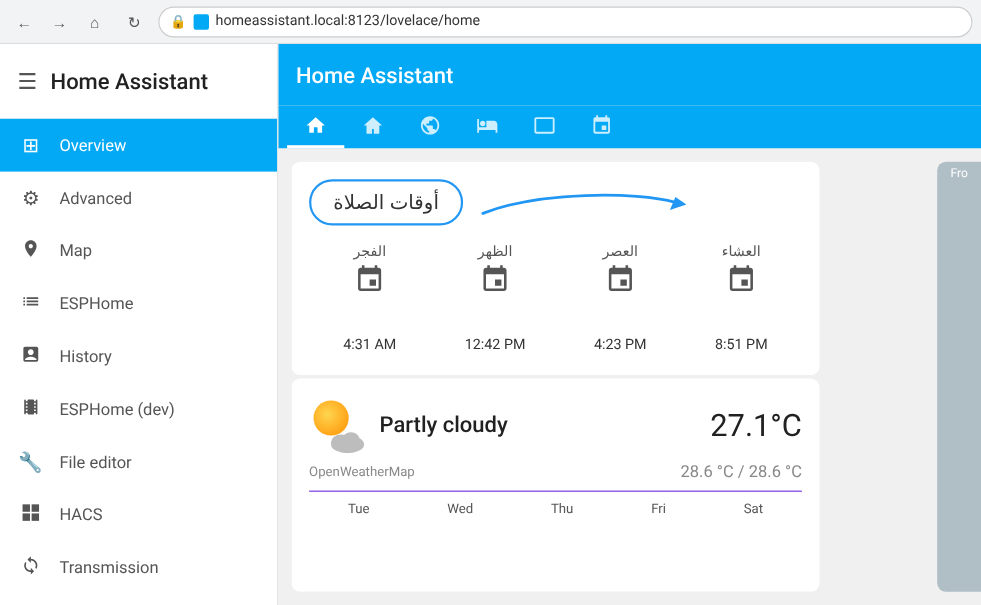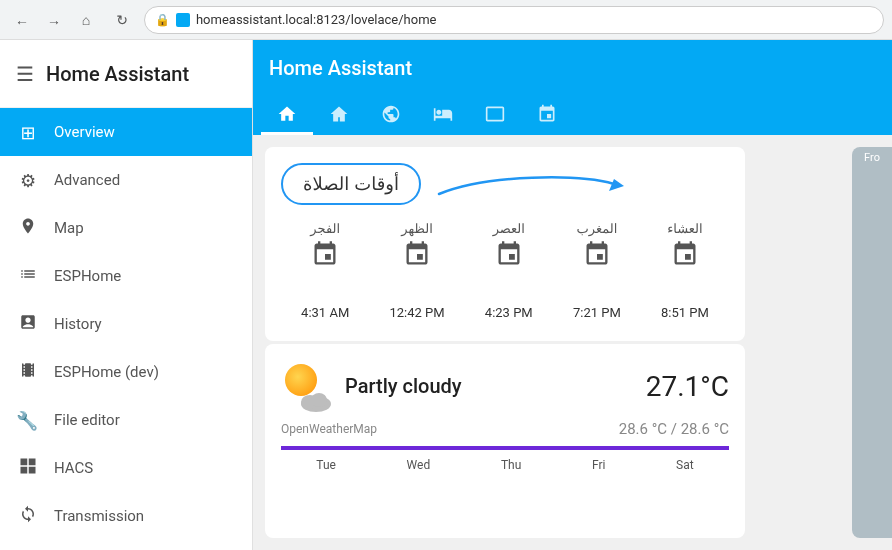--- a/index.html
+++ b/index.html
@@ -201,21 +201,21 @@
     }
     .weather-desc { font-size: 20px; font-weight: 500; color: #212121; flex: 1; }
     .weather-temp { font-size: 28px; font-weight: 400; color: #212121; }
     .weather-source { font-size: 12px; color: #888; }
     .weather-minmax { font-size: 15px; color: #888; text-align: right; }
 
     .weather-days {
       display: flex;
       justify-content: space-around;
       margin-top: 8px;
-      border-top: 4px solid #6d28d9;
+      border-top: 1px solid #6d28d9;
       padding-top: 8px;
     }
     .weather-day {
       text-align: center;
       font-size: 12px;
       color: #555;
     }
 
     
     .right-panel {
@@ -407,29 +407,20 @@
             <div class="prayer-time-col">
               <span class="prayer-name">العصر</span>
               <span class="prayer-icon">
                 <svg width="28" height="28" viewBox="0 0 24 24" fill="#555">
                     <path d="M17 12h-5v5h5v-5zM16 1v2H8V1H6v2H5c-1.11 0-1.99.9-1.99 2L3 19c0 1.1.89 2 2 2h14c1.1 0 2-.9 2-2V5c0-1.1-.9-2-2-2h-1V1h-2zm3 18H5V8h14v11z"></path>
                   </svg>
               </span>
               <span class="prayer-time">4:23 PM</span>
             </div>
             <div class="prayer-time-col">
-              <span class="prayer-name">المغرب</span>
-              <span class="prayer-icon">
-                <svg width="28" height="28" viewBox="0 0 24 24" fill="#555">
-                    <path d="M17 12h-5v5h5v-5zM16 1v2H8V1H6v2H5c-1.11 0-1.99.9-1.99 2L3 19c0 1.1.89 2 2 2h14c1.1 0 2-.9 2-2V5c0-1.1-.9-2-2-2h-1V1h-2zm3 18H5V8h14v11z"></path>
-                  </svg>
-              </span>
-              <span class="prayer-time">7:21 PM</span>
-            </div>
-            <div class="prayer-time-col">
               <span class="prayer-name">العشاء</span>
               <span class="prayer-icon">
                 <svg width="28" height="28" viewBox="0 0 24 24" fill="#555">
                     <path d="M17 12h-5v5h5v-5zM16 1v2H8V1H6v2H5c-1.11 0-1.99.9-1.99 2L3 19c0 1.1.89 2 2 2h14c1.1 0 2-.9 2-2V5c0-1.1-.9-2-2-2h-1V1h-2zm3 18H5V8h14v11z"></path>
                   </svg>
               </span>
               <span class="prayer-time">8:51 PM</span>
             </div>
           </div>
         </div>

